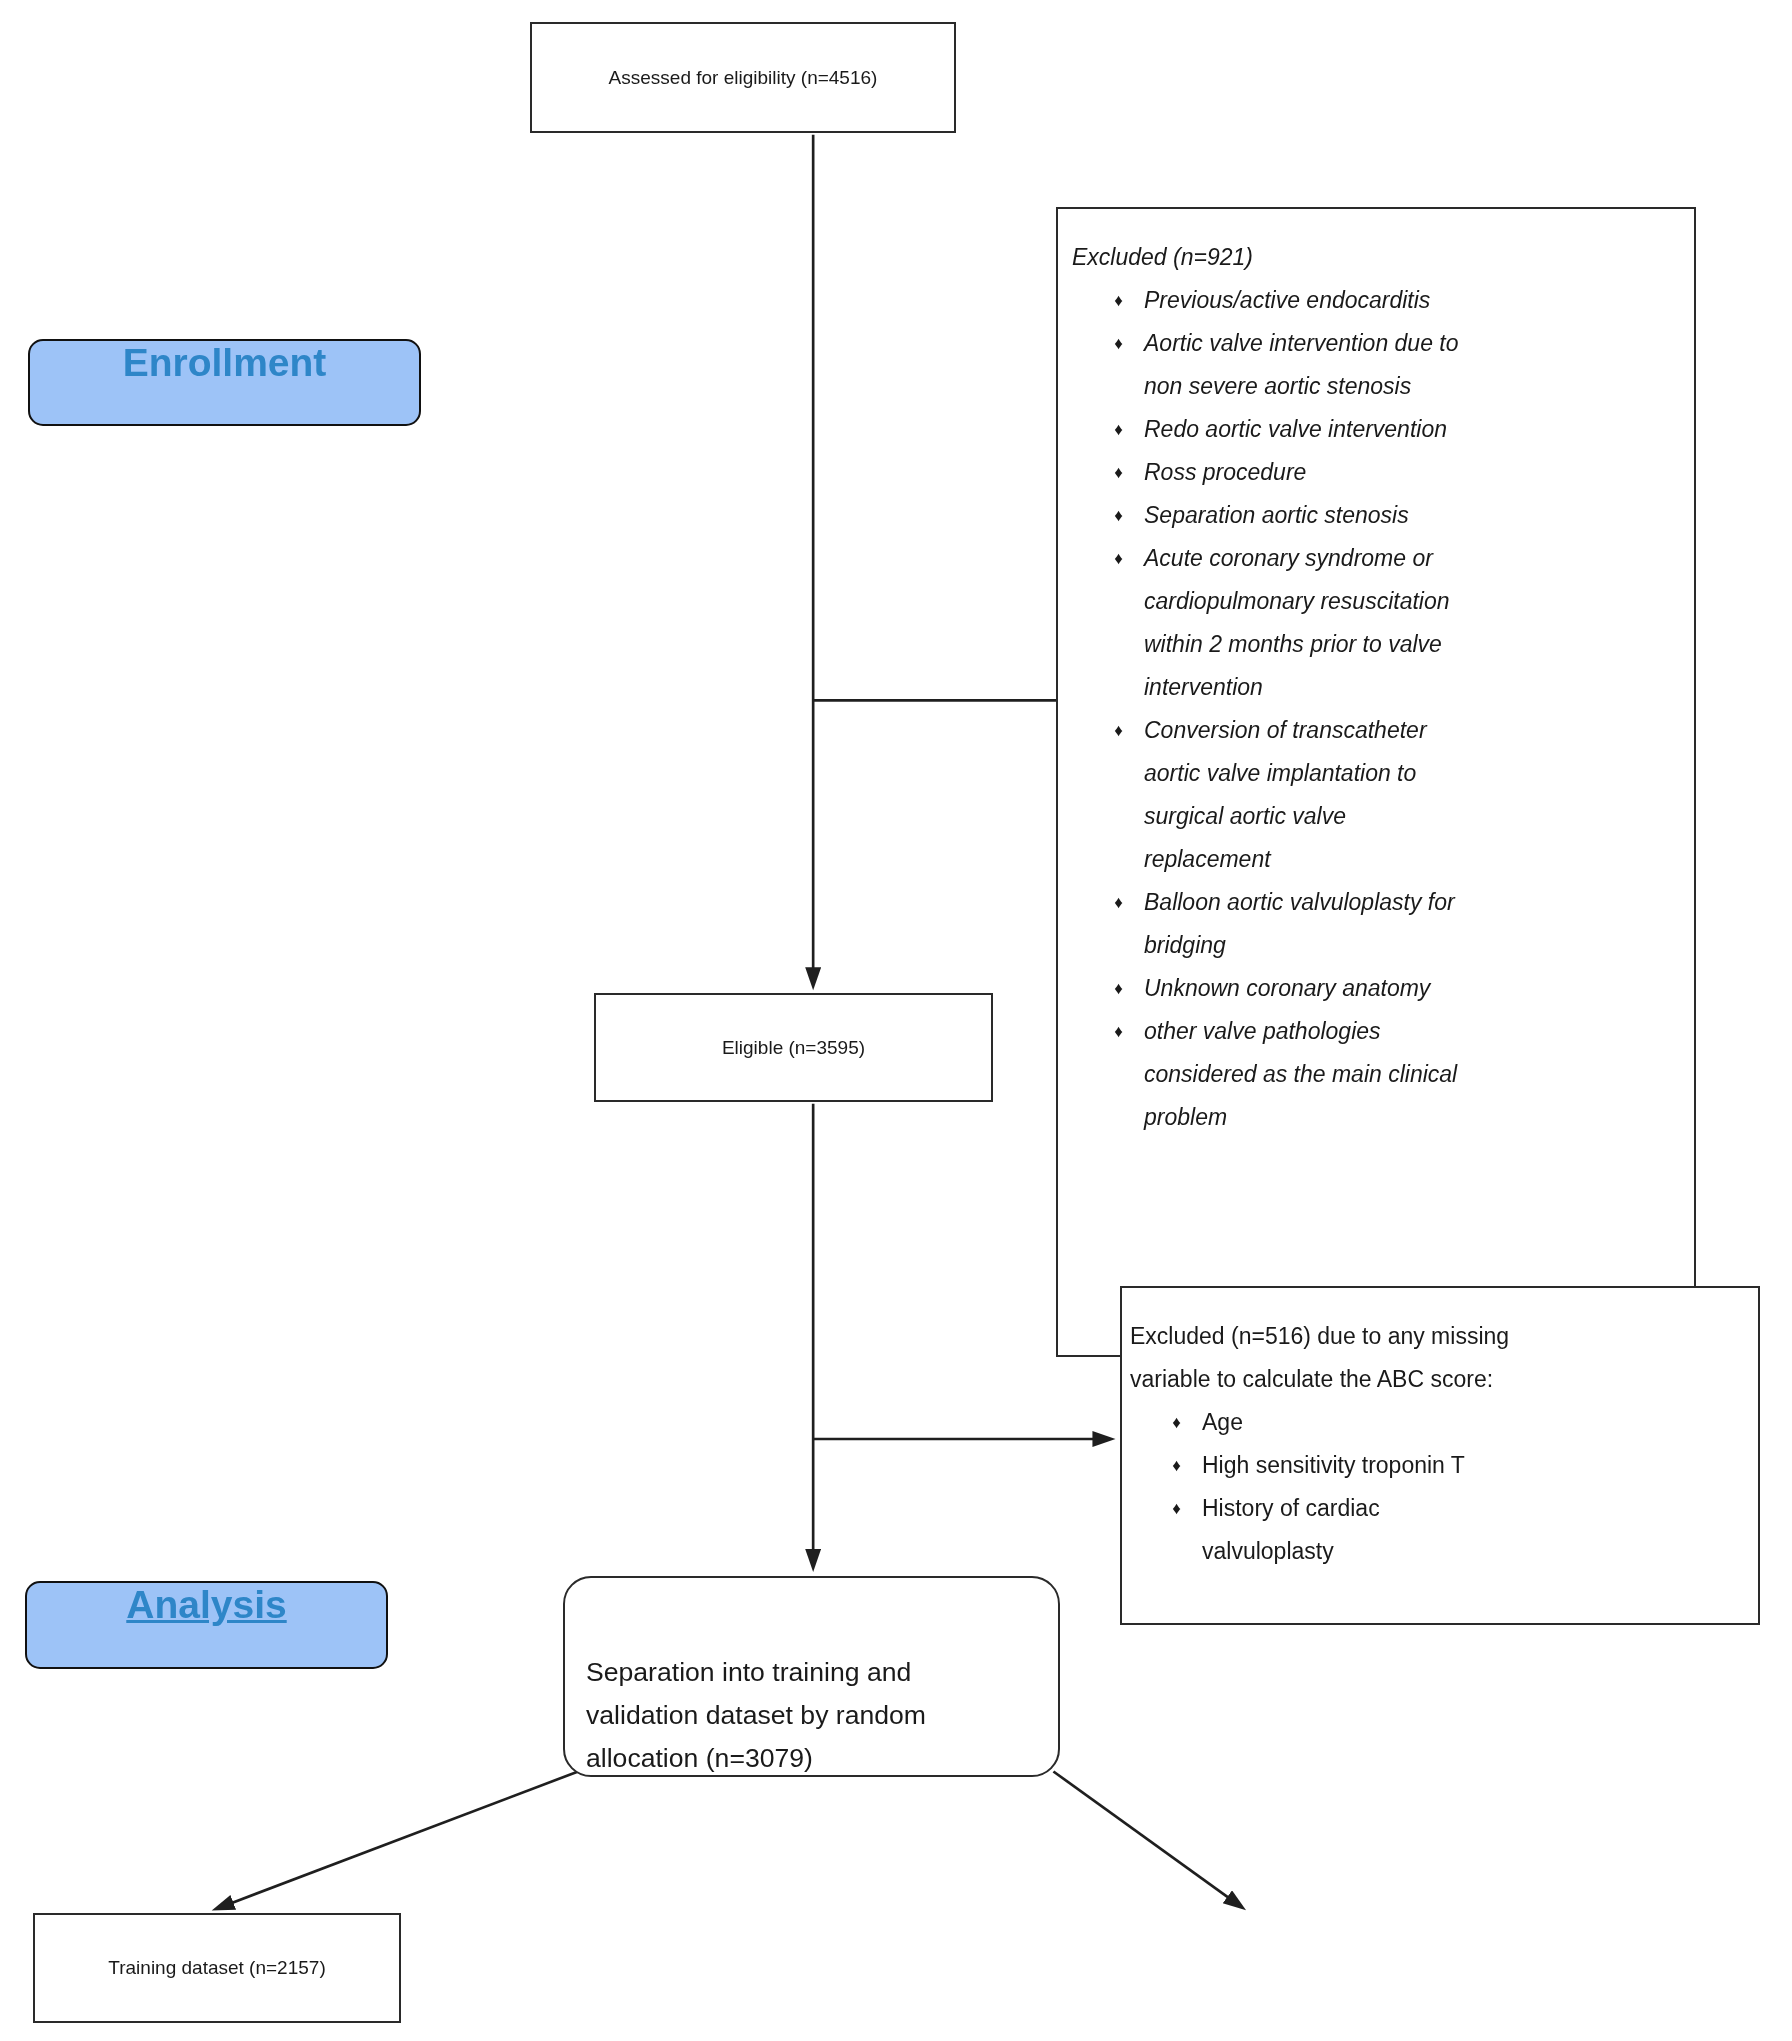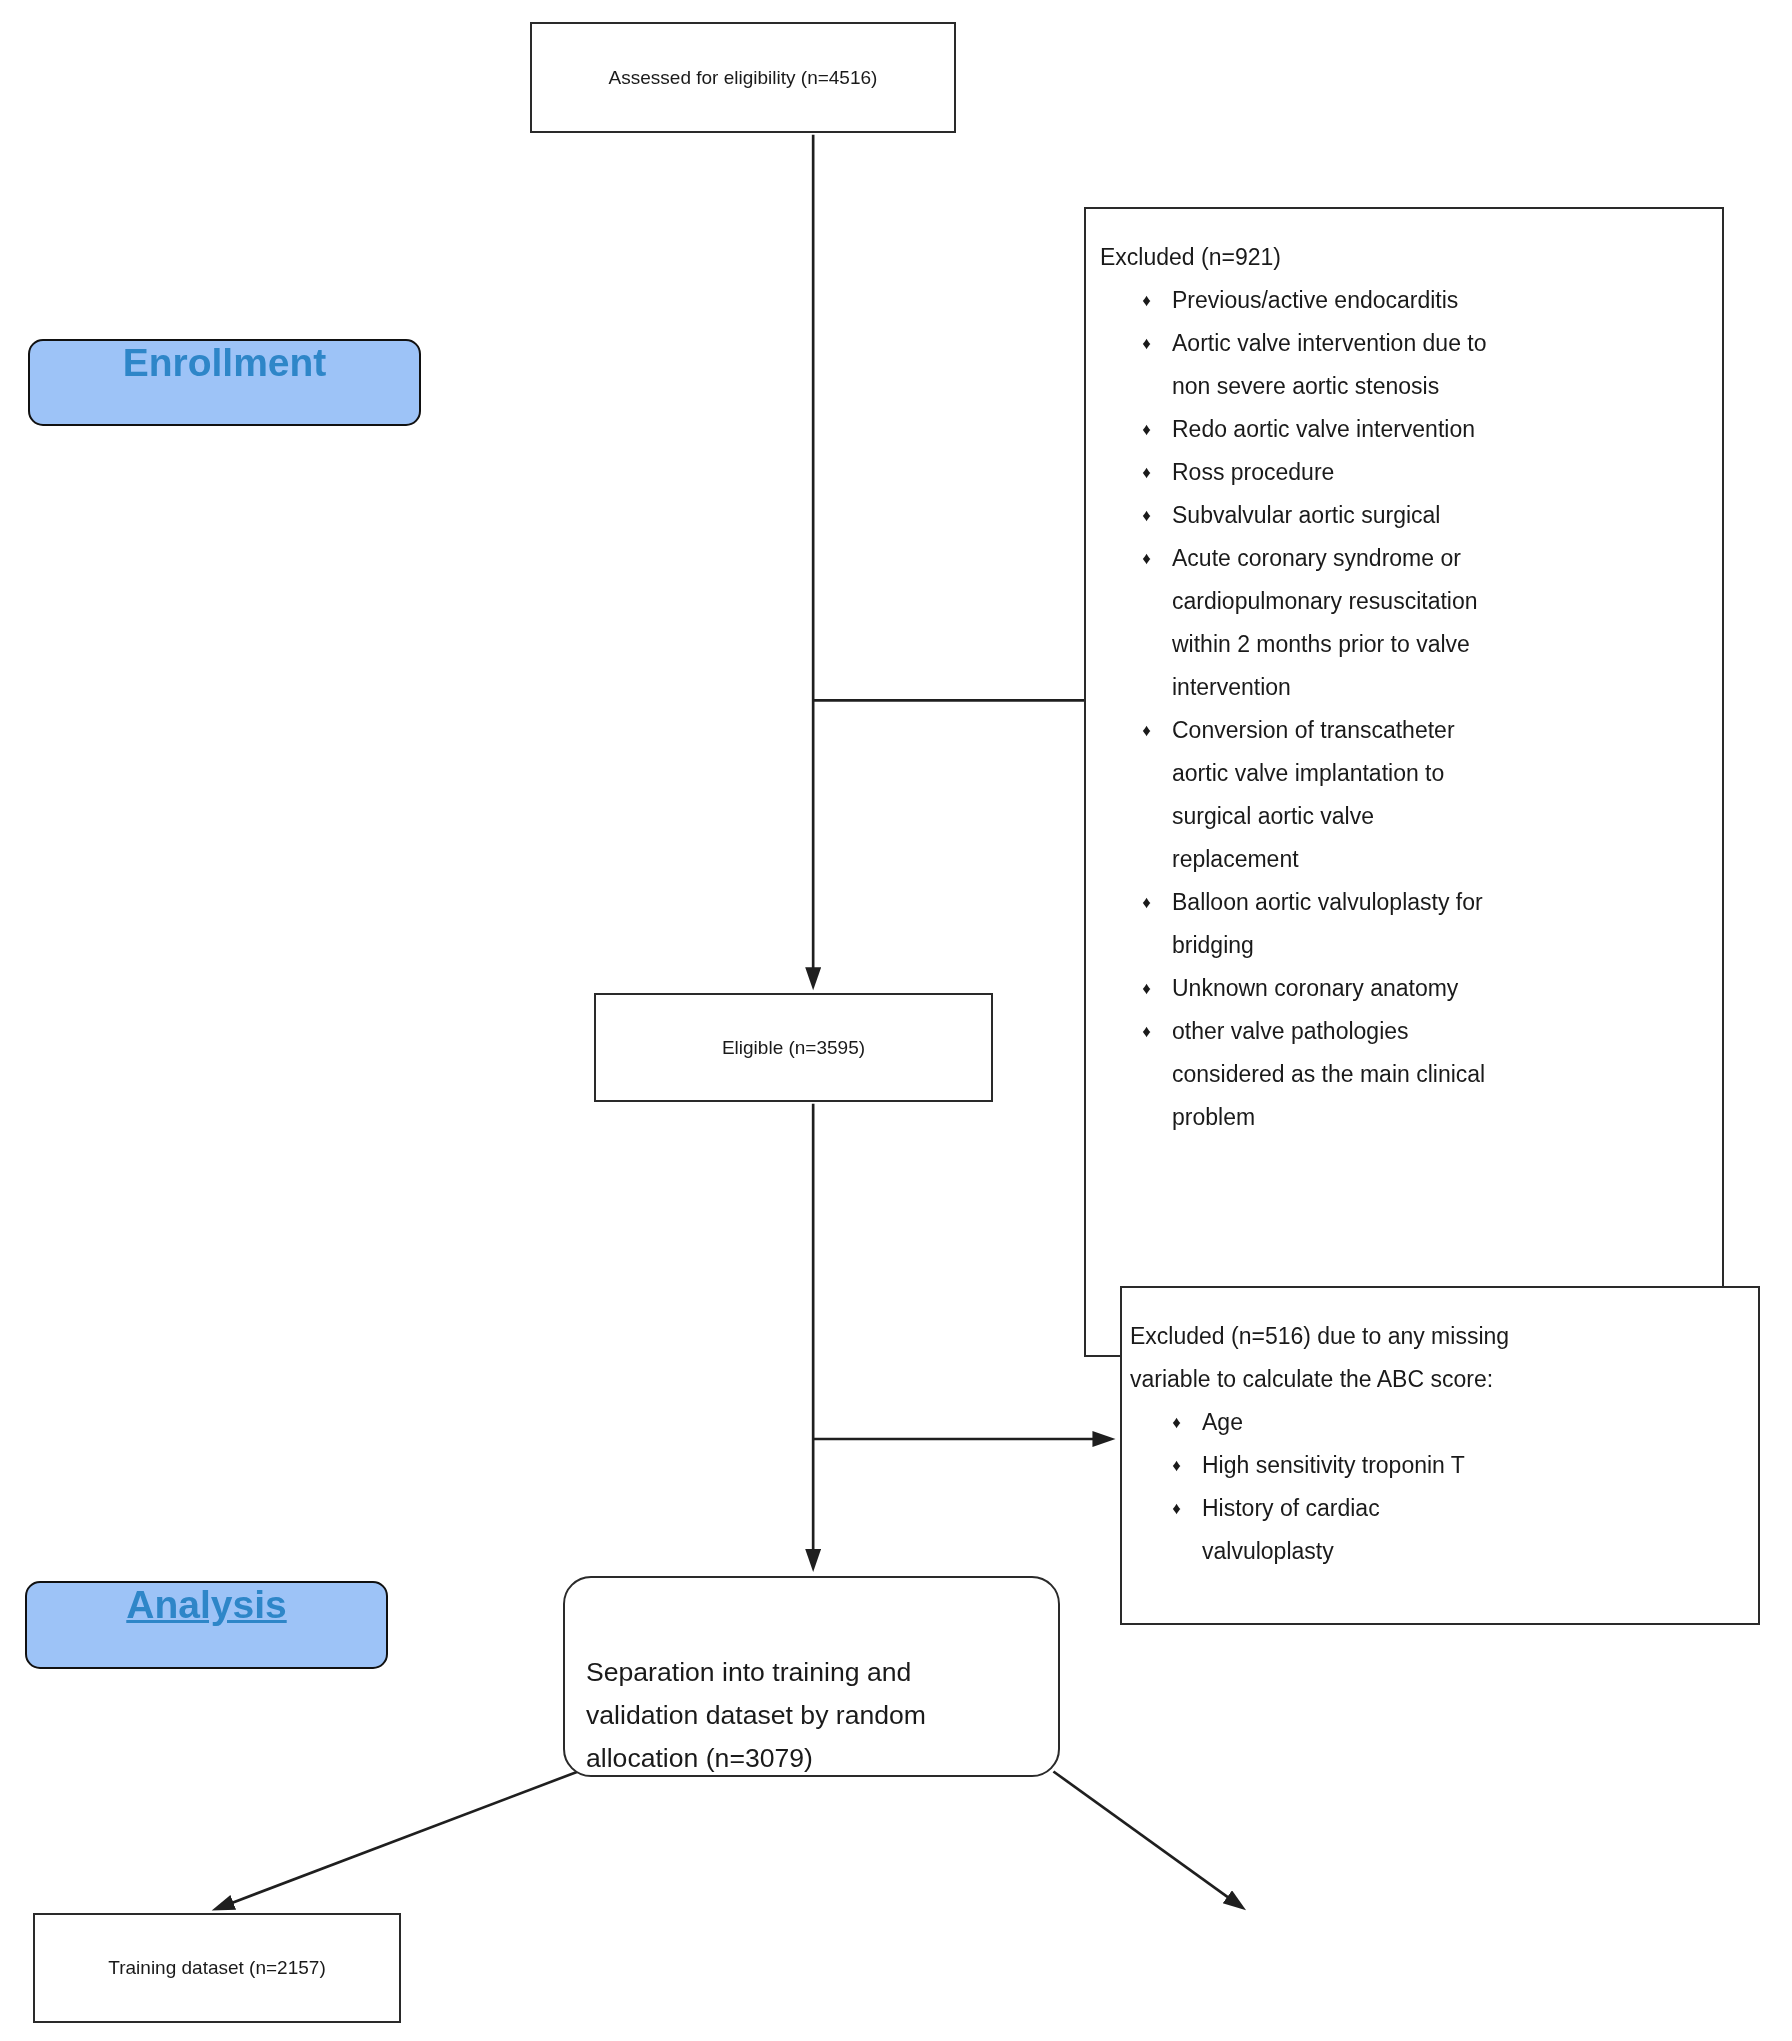--- a/index.html
+++ b/index.html
@@ -65,21 +65,21 @@
   .btxt { flex: 1 1 auto; white-space: pre-line; }
   #separation {
     padding: 30px 17.7px 0 21px;
     font-size: 26.6px;
     line-height: 43px;
     white-space: pre-line;
   }
   
   #assessed   { left: 530px;  top: 22px;   width: 426px; height: 111px; }
   #enrollment { left: 28px;   top: 339px;  width: 393px; height: 87px;  }
-  #excluded1  { left: 1084px; top: 207px;  width: 640px; height: 1150px; }
+  #excluded1  { left: 1056px; top: 207px;  width: 640px; height: 1150px; font-style: italic; }
   #eligible   { left: 594px;  top: 993px; width: 399px; height: 109px; }
   #excluded2  { left: 1120px; top: 1286px; width: 640px; height: 339px; padding-left: 8px; }
   #analysis   { left: 25px;   top: 1581px; width: 363px; height: 88px; text-decoration: underline;  }
   #separation { left: 563px;  top: 1576px; width: 497px; height: 201px; border-radius: 28px; }
   #training   { left: 33px;   top: 1913px; width: 368px; height: 110px; text-align: center; }
   #validating { left: 1071px; top: 1913px; width: 368px; height: 110px; }
 </style>
 </head>
 <body>
 
@@ -124,21 +124,21 @@
       <li>
         <span class="blt">♦</span>
         <span class="btxt">Redo aortic valve intervention</span>
       </li>
       <li>
         <span class="blt">♦</span>
         <span class="btxt">Ross procedure</span>
       </li>
       <li>
         <span class="blt">♦</span>
-        <span class="btxt">Subvalvular aortic surgical</span>
+        <span class="btxt">Separation aortic stenosis</span>
       </li>
       <li>
         <span class="blt">♦</span>
         <span class="btxt">Acute coronary syndrome or
 cardiopulmonary resuscitation
 within 2 months prior to valve
 intervention</span>
       </li>
       <li>
         <span class="blt">♦</span>

